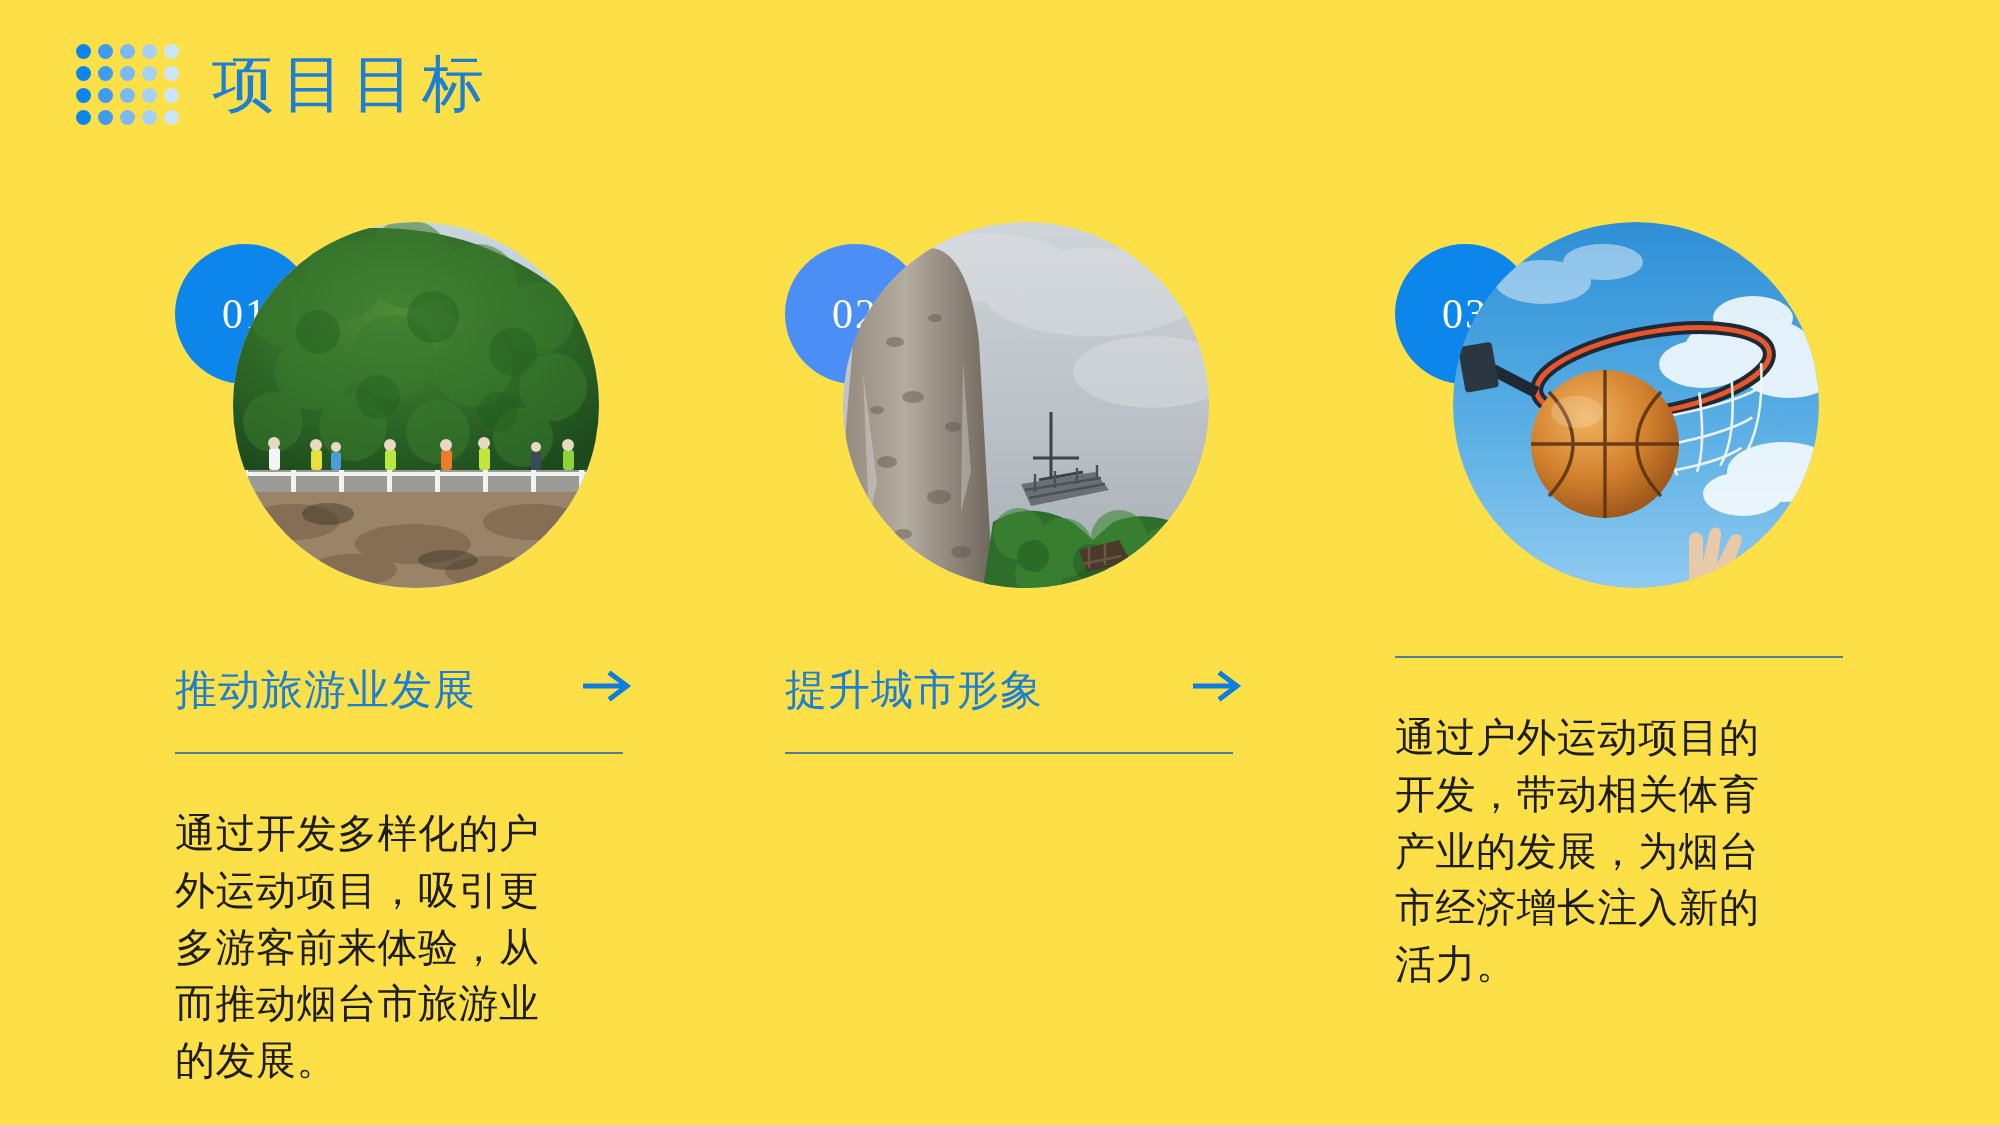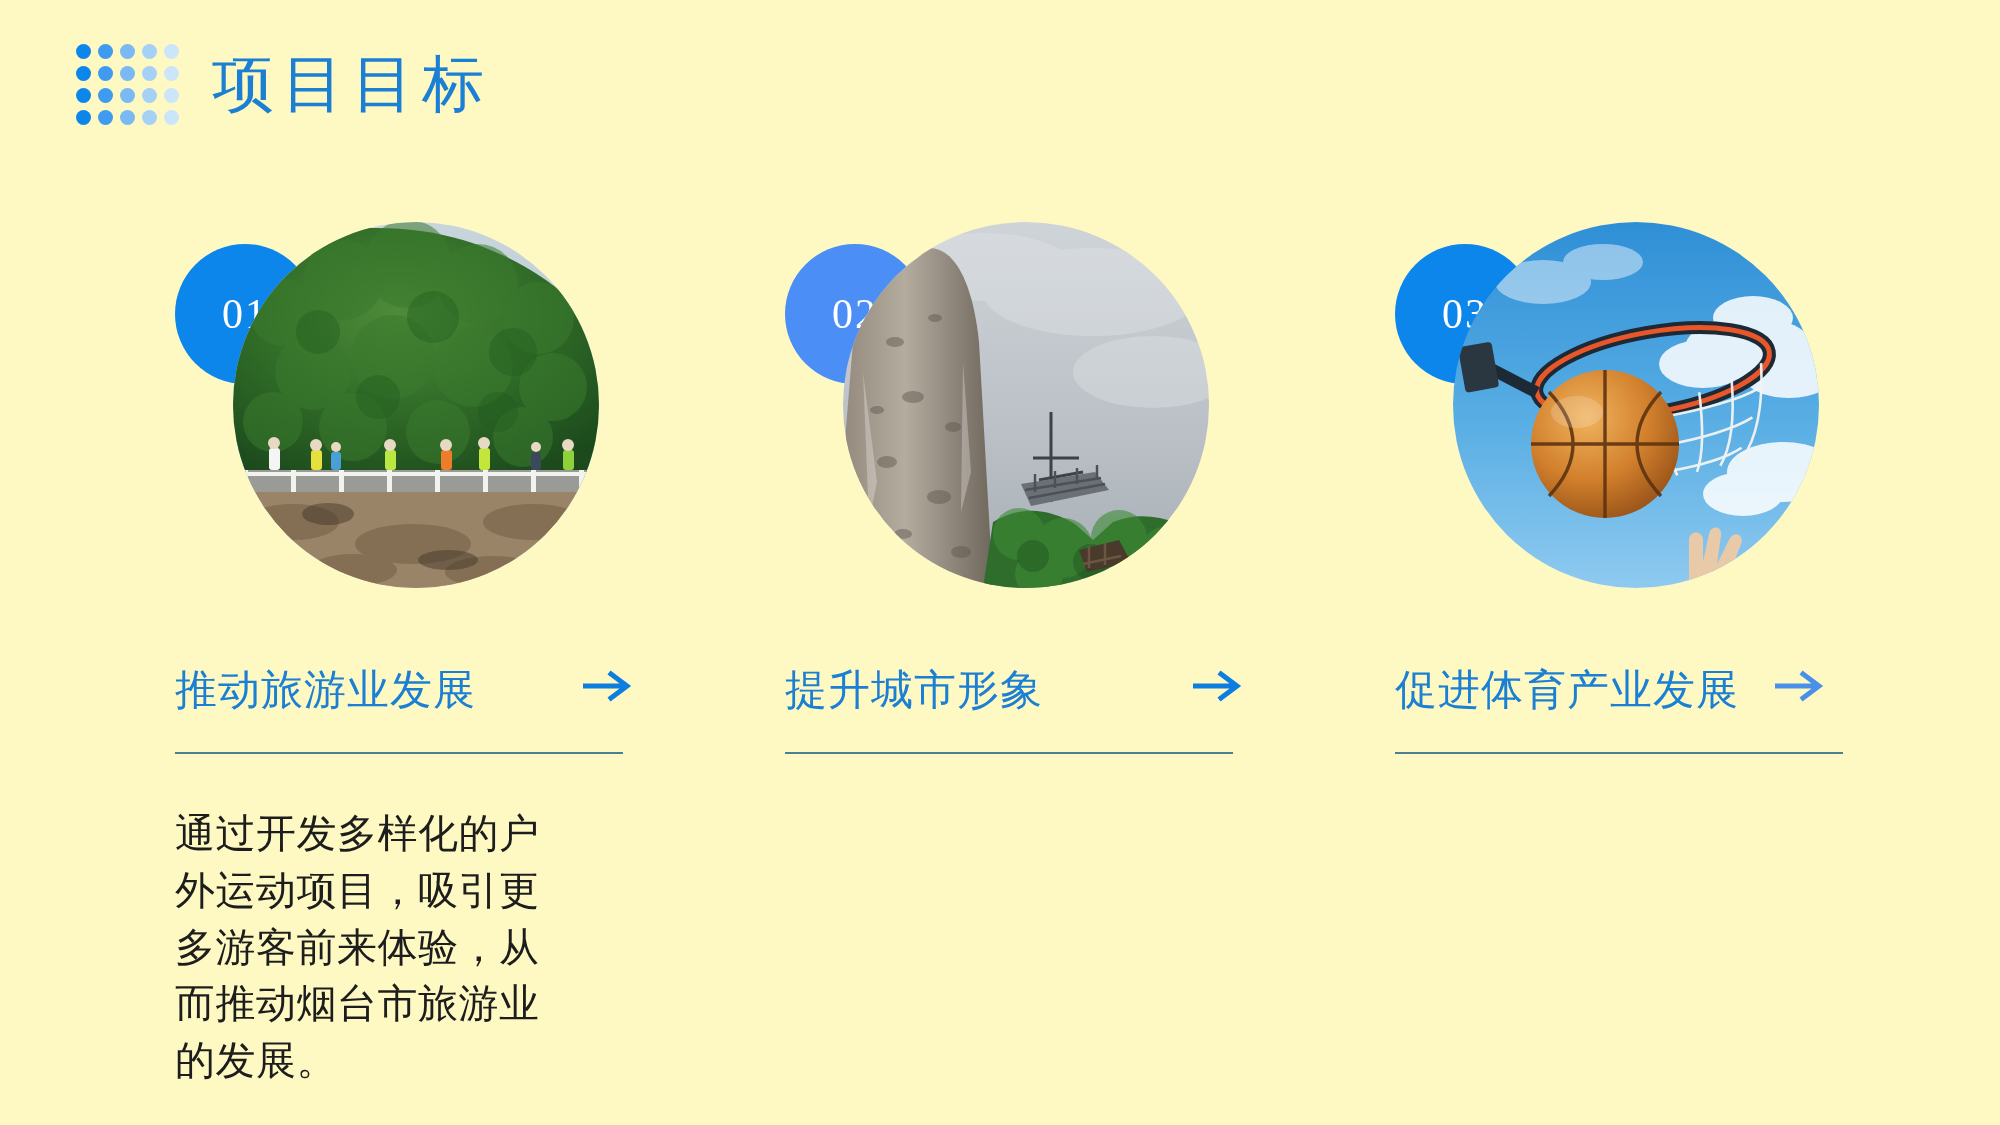--- a/index.html
+++ b/index.html
@@ -5,21 +5,21 @@
 <style>
   html, body {
     margin: 0;
     padding: 0;
     background: #ffffff;
   }
   .slide {
     position: relative;
     width: 2000px;
     height: 1125px;
-    background: #fef9c3;
+    background: #fde047;
     overflow: hidden;
     font-family: "Liberation Serif", "DejaVu Serif", serif;
   }
 
   
   .header {
     position: absolute;
     left: 72px;
     top: 40px;
     display: flex;
@@ -472,23 +472,18 @@
             <g fill="#e8c9a8">
               <path d="M236 366 L236 318 C236 308 250 308 250 318 L250 340 L256 312 C258 302 270 304 268 314 L264 342 L276 318 C280 308 292 312 288 322 L278 348 L290 336 C298 328 308 336 300 346 L282 366 Z"></path>
             </g>
             <g fill="#2e6b2c" opacity="0.9">
               <path d="M296 366 C306 336 330 320 366 318 L366 366 Z"></path>
               <path d="M0 366 C20 344 48 336 72 342 L80 366 Z"></path>
             </g>
           </svg>
         </div>
       </div>
-      <div class="head-row">
-        <div class="card-heading">促进体育产业发展</div>
-        <svg class="arrow-icon" viewBox="0 0 52 40">
-          <path d="M2 20 H40 M28 8 L44 20 L28 32" fill="none" stroke="#4a90e8" stroke-width="5" stroke-linecap="square" stroke-linejoin="miter"></path>
-        </svg>
-      </div>
       <div class="divider"></div>
+      <div class="card-body">通过户外运动项目的开发，带动相关体育产业的发展，为烟台市经济增长注入新的活力。</div>
     </div>
 
   </div>
 </div>
 
 </body></html>

